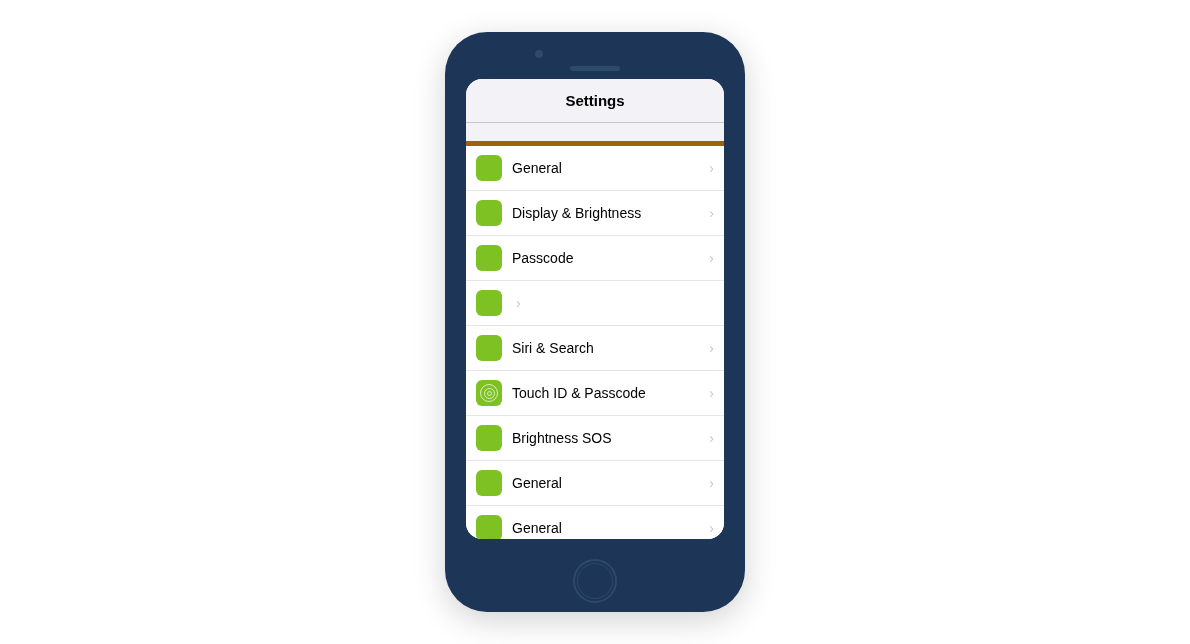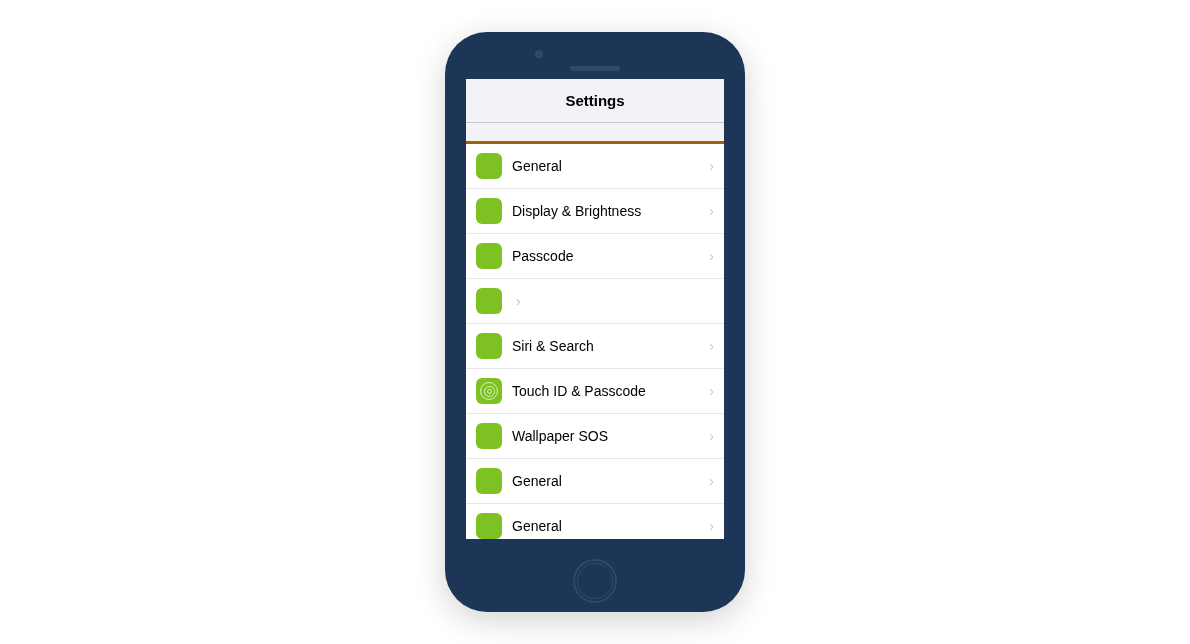--- a/index.html
+++ b/index.html
@@ -53,21 +53,21 @@
       height: 5px;
       background: #2e4a6a;
       border-radius: 3px;
       margin-top: 18px;
     }
 
     .phone-screen {
       width: 258px;
       height: 460px;
       background: #f2f2f7;
-      border-radius: 0;
+      border-radius: 16px;
       overflow: hidden;
       flex-shrink: 0;
     }
 
     .screen-header {
       background: #f2f2f7;
       height: 44px;
       display: flex;
       align-items: center;
       justify-content: center;
@@ -86,21 +86,21 @@
       background: #f2f2f7;
     }
 
     .section-gap {
       height: 18px;
       background: #f2f2f7;
     }
 
     .list-group {
       background: #fff;
-      border-top: 3px solid #a16207;
+      border-top: 5px solid #a16207;
       border-bottom: 1px solid #c8c7cc;
     }
 
     .list-item {
       display: flex;
       align-items: center;
       padding: 9px 10px 9px 10px;
       background: #fff;
       border-bottom: 1px solid #e5e5ea;
       cursor: pointer;
@@ -237,21 +237,21 @@
               <div class="touch-id-ring" style="width:11px;height:11px;"></div>
               <div class="touch-id-ring" style="width:5px;height:5px;"></div>
             </div>
           </div>
           <span class="item-label">Touch ID &amp; Passcode</span>
           <span class="item-chevron">›</span>
         </div>
 
         <div class="list-item">
           <div class="item-icon"></div>
-          <span class="item-label">Wallpaper SOS</span>
+          <span class="item-label">Brightness SOS</span>
           <span class="item-chevron">›</span>
         </div>
 
         <div class="list-item">
           <div class="item-icon"></div>
           <span class="item-label">General</span>
           <span class="item-chevron">›</span>
         </div>
 
         <div class="list-item">

